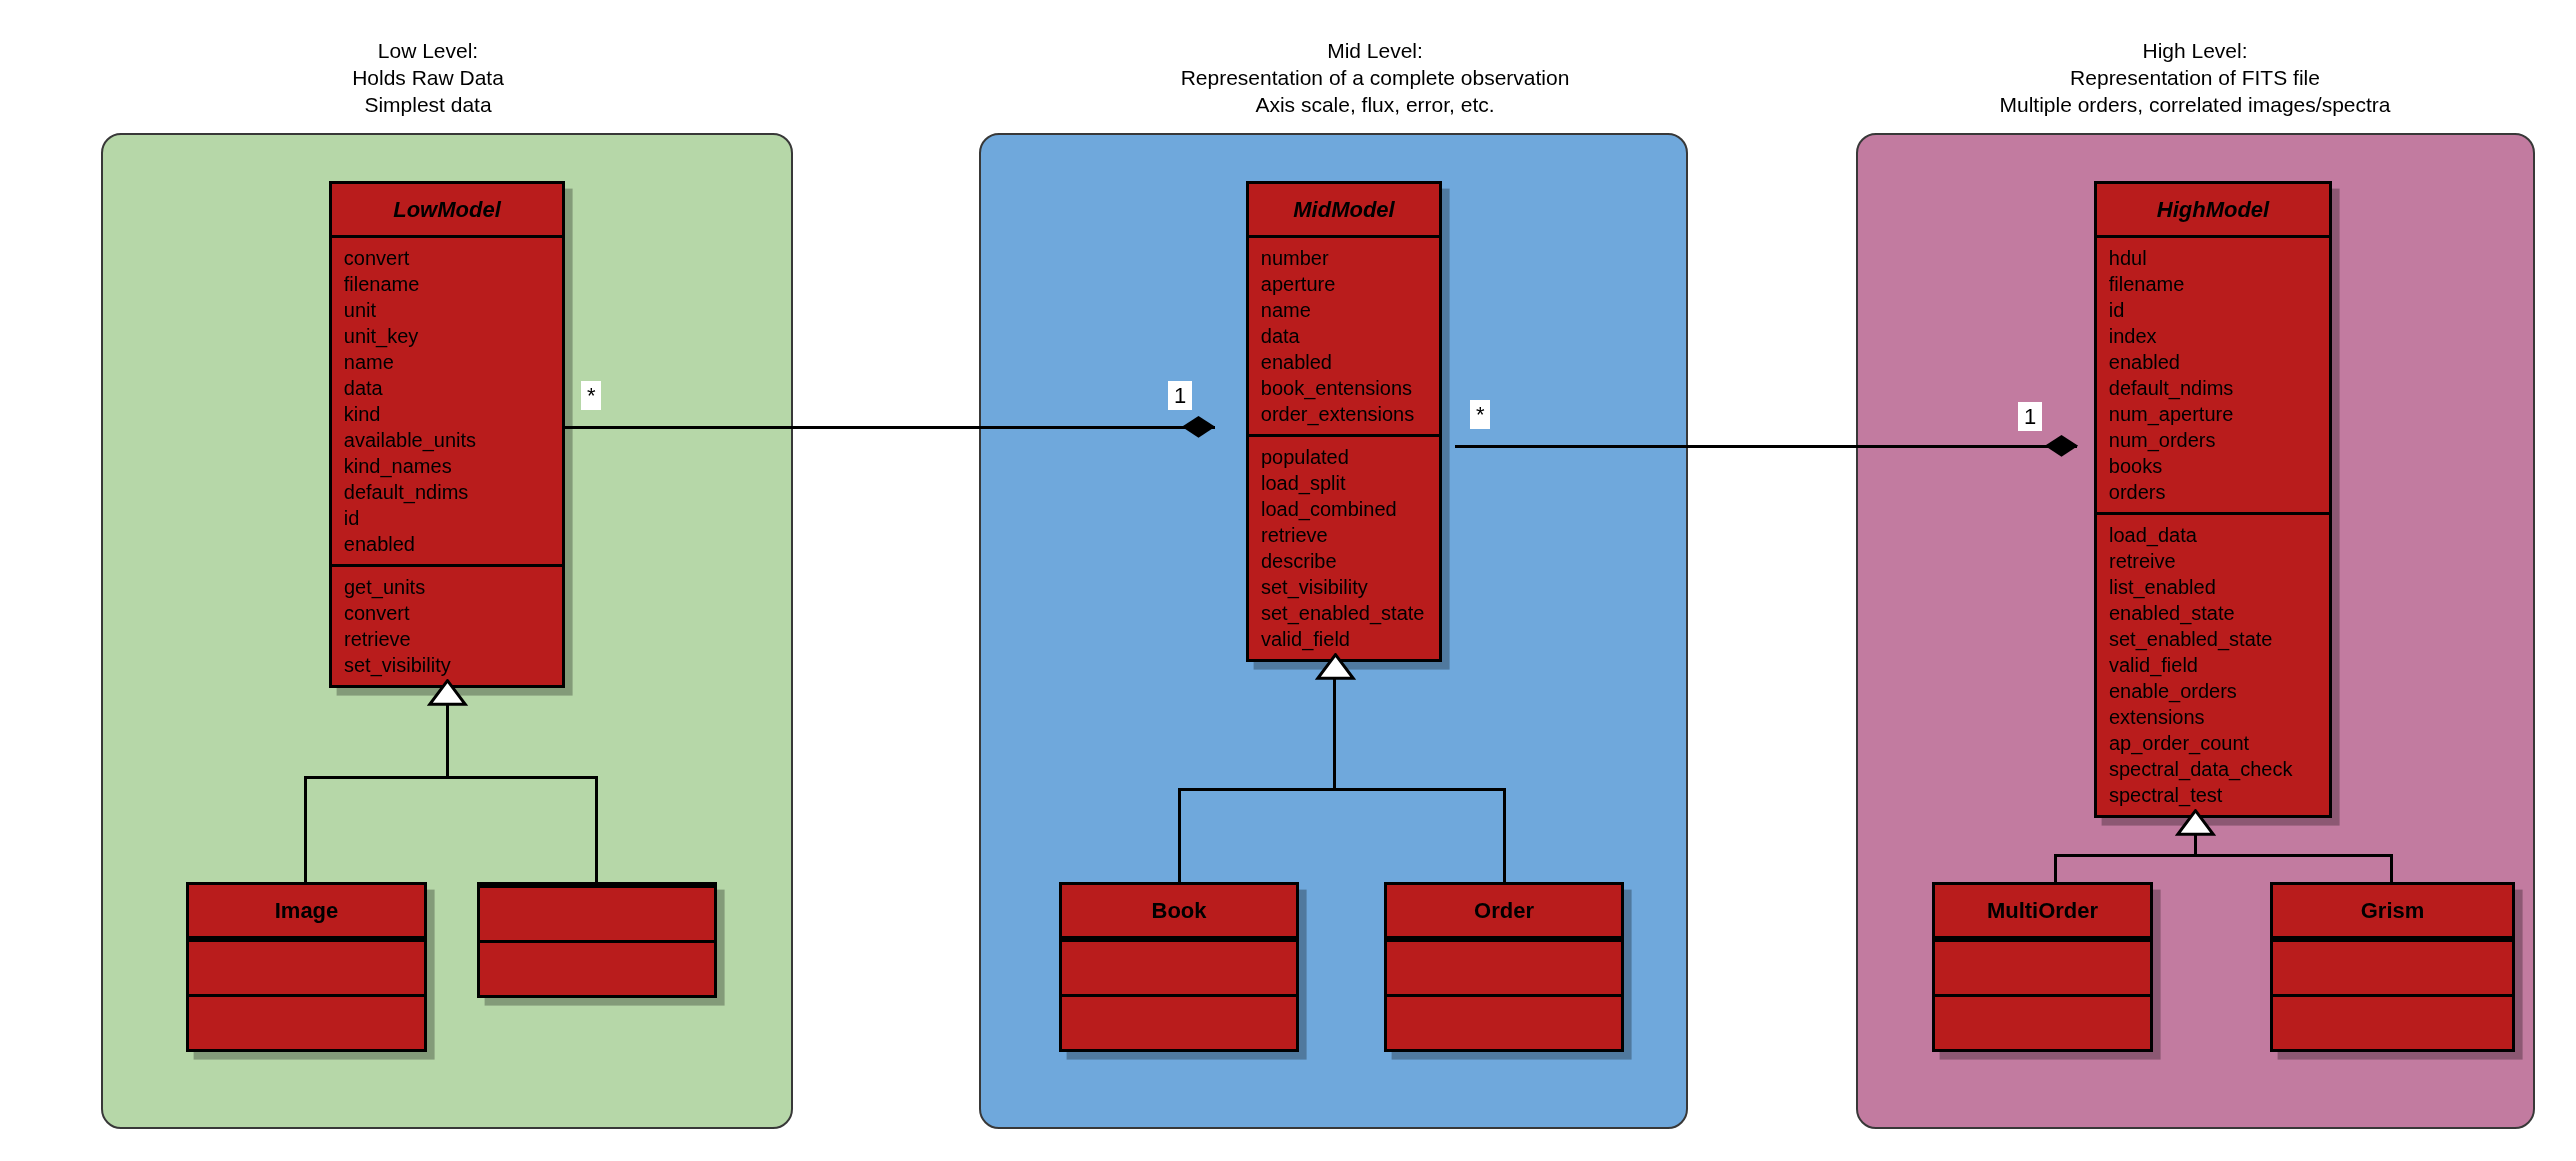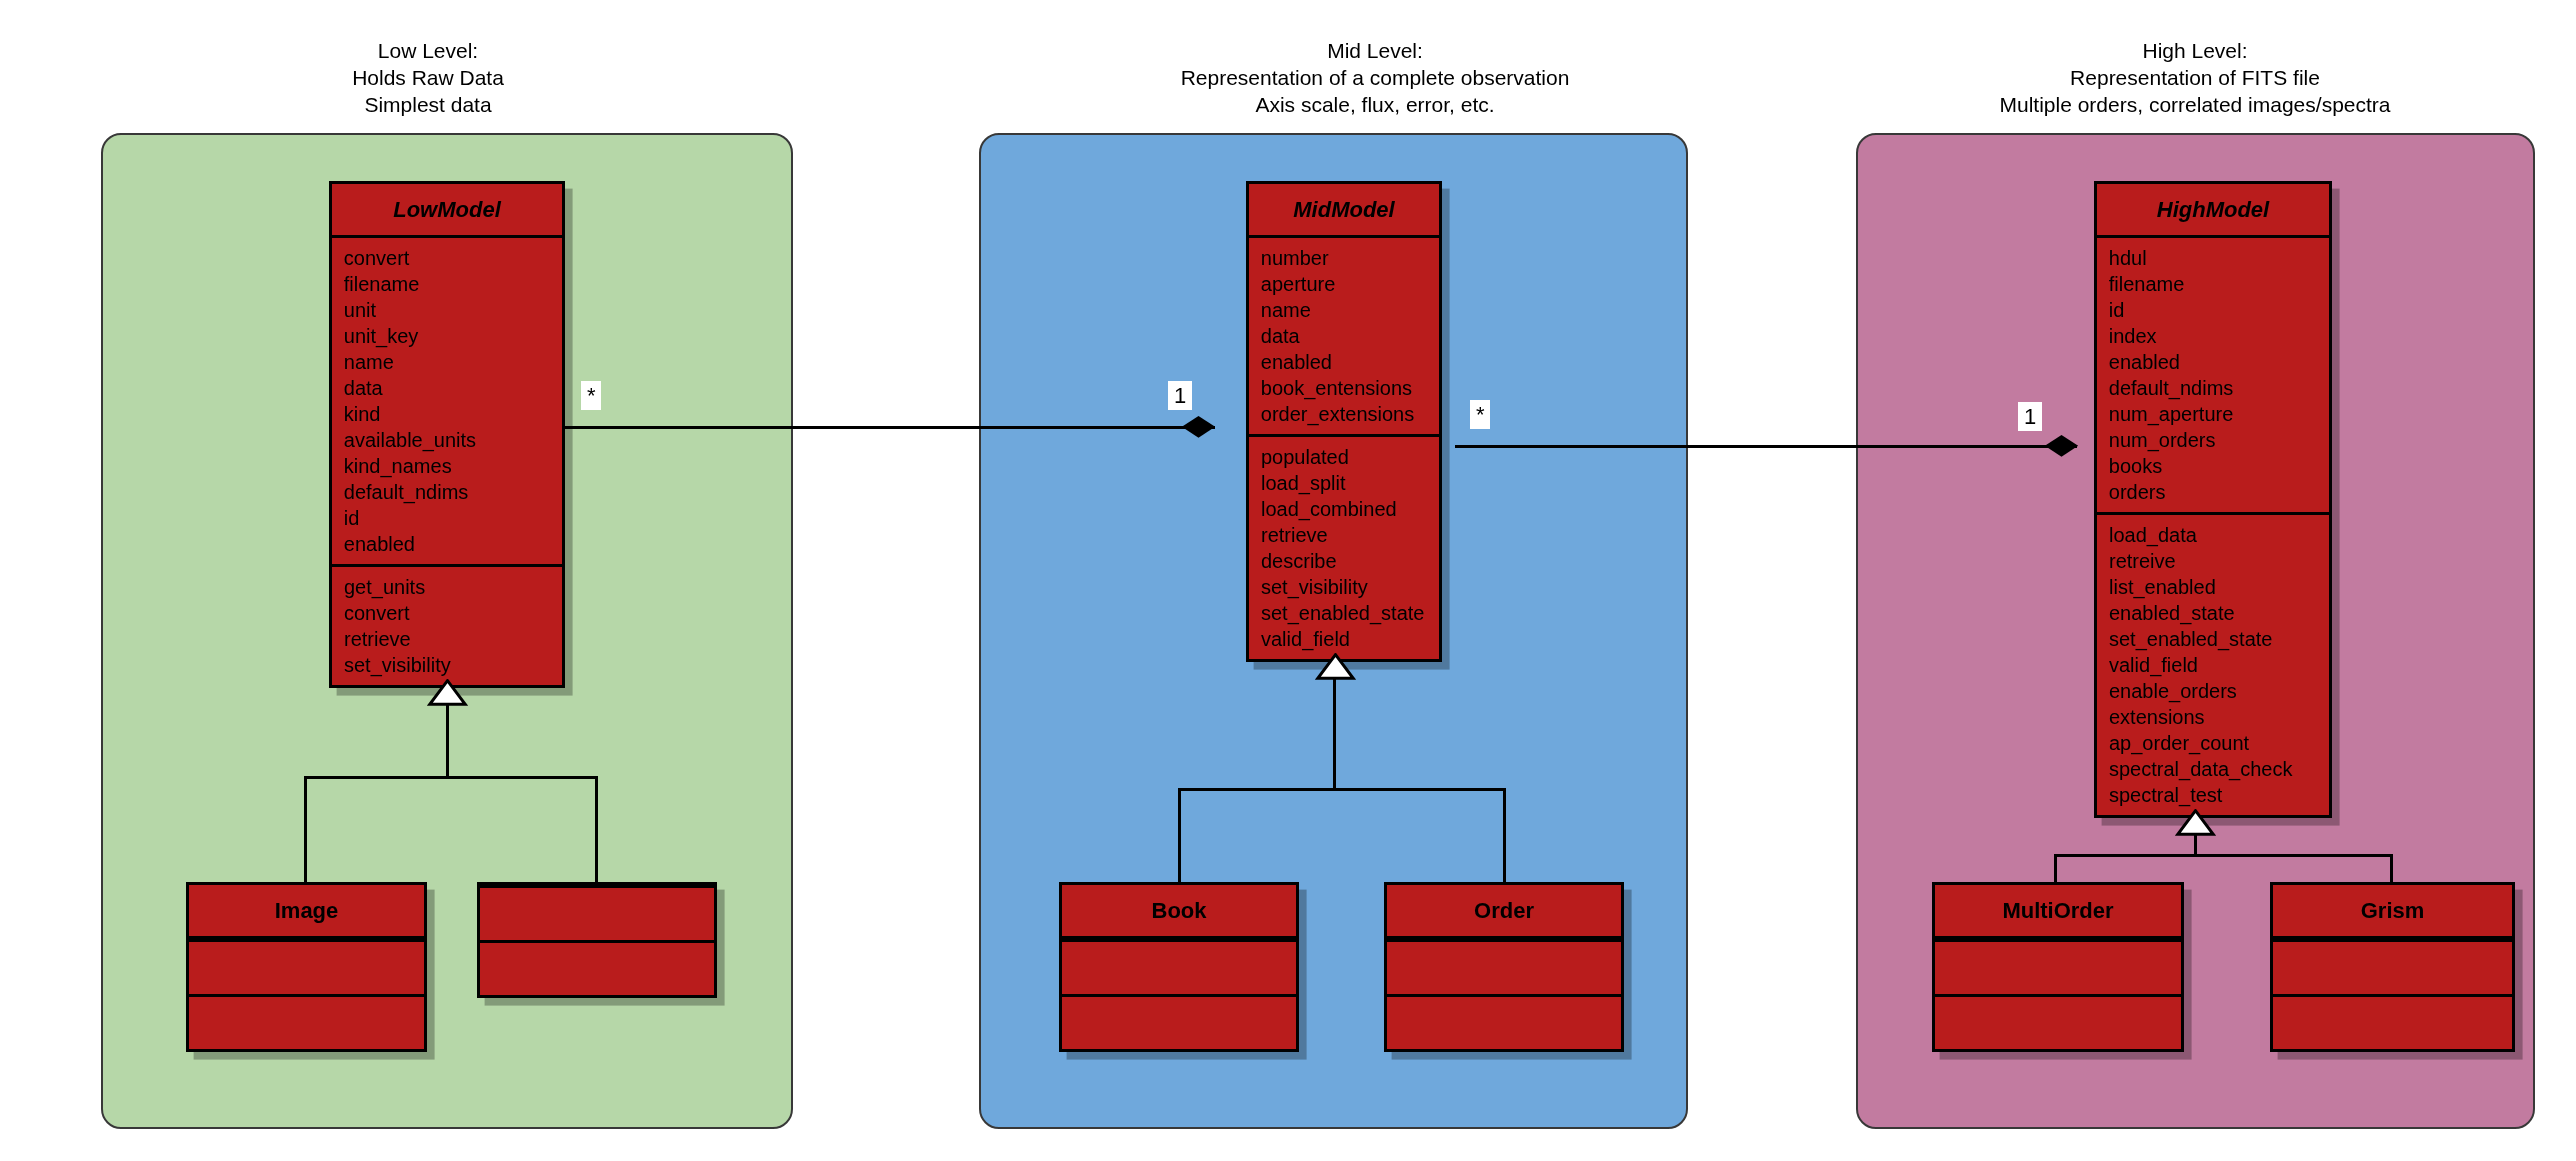--- a/index.html
+++ b/index.html
@@ -192,21 +192,21 @@
     </div>
   </div>
   <div class="class-box" style="left:1384px;top:882px;width:240px;">
     <div class="class-title">Order</div>
     <div class="sub-compartments">
       <div class="empty-compartment"></div>
       <div class="empty-compartment"></div>
     </div>
   </div>
 
-  <div class="class-box" style="left:1932px;top:882px;width:252px;">
+  <div class="class-box" style="left:1932px;top:882px;width:221px;">
     <div class="class-title">MultiOrder</div>
     <div class="sub-compartments">
       <div class="empty-compartment"></div>
       <div class="empty-compartment"></div>
     </div>
   </div>
   <div class="class-box" style="left:2270px;top:882px;width:245px;">
     <div class="class-title">Grism</div>
     <div class="sub-compartments">
       <div class="empty-compartment"></div>

